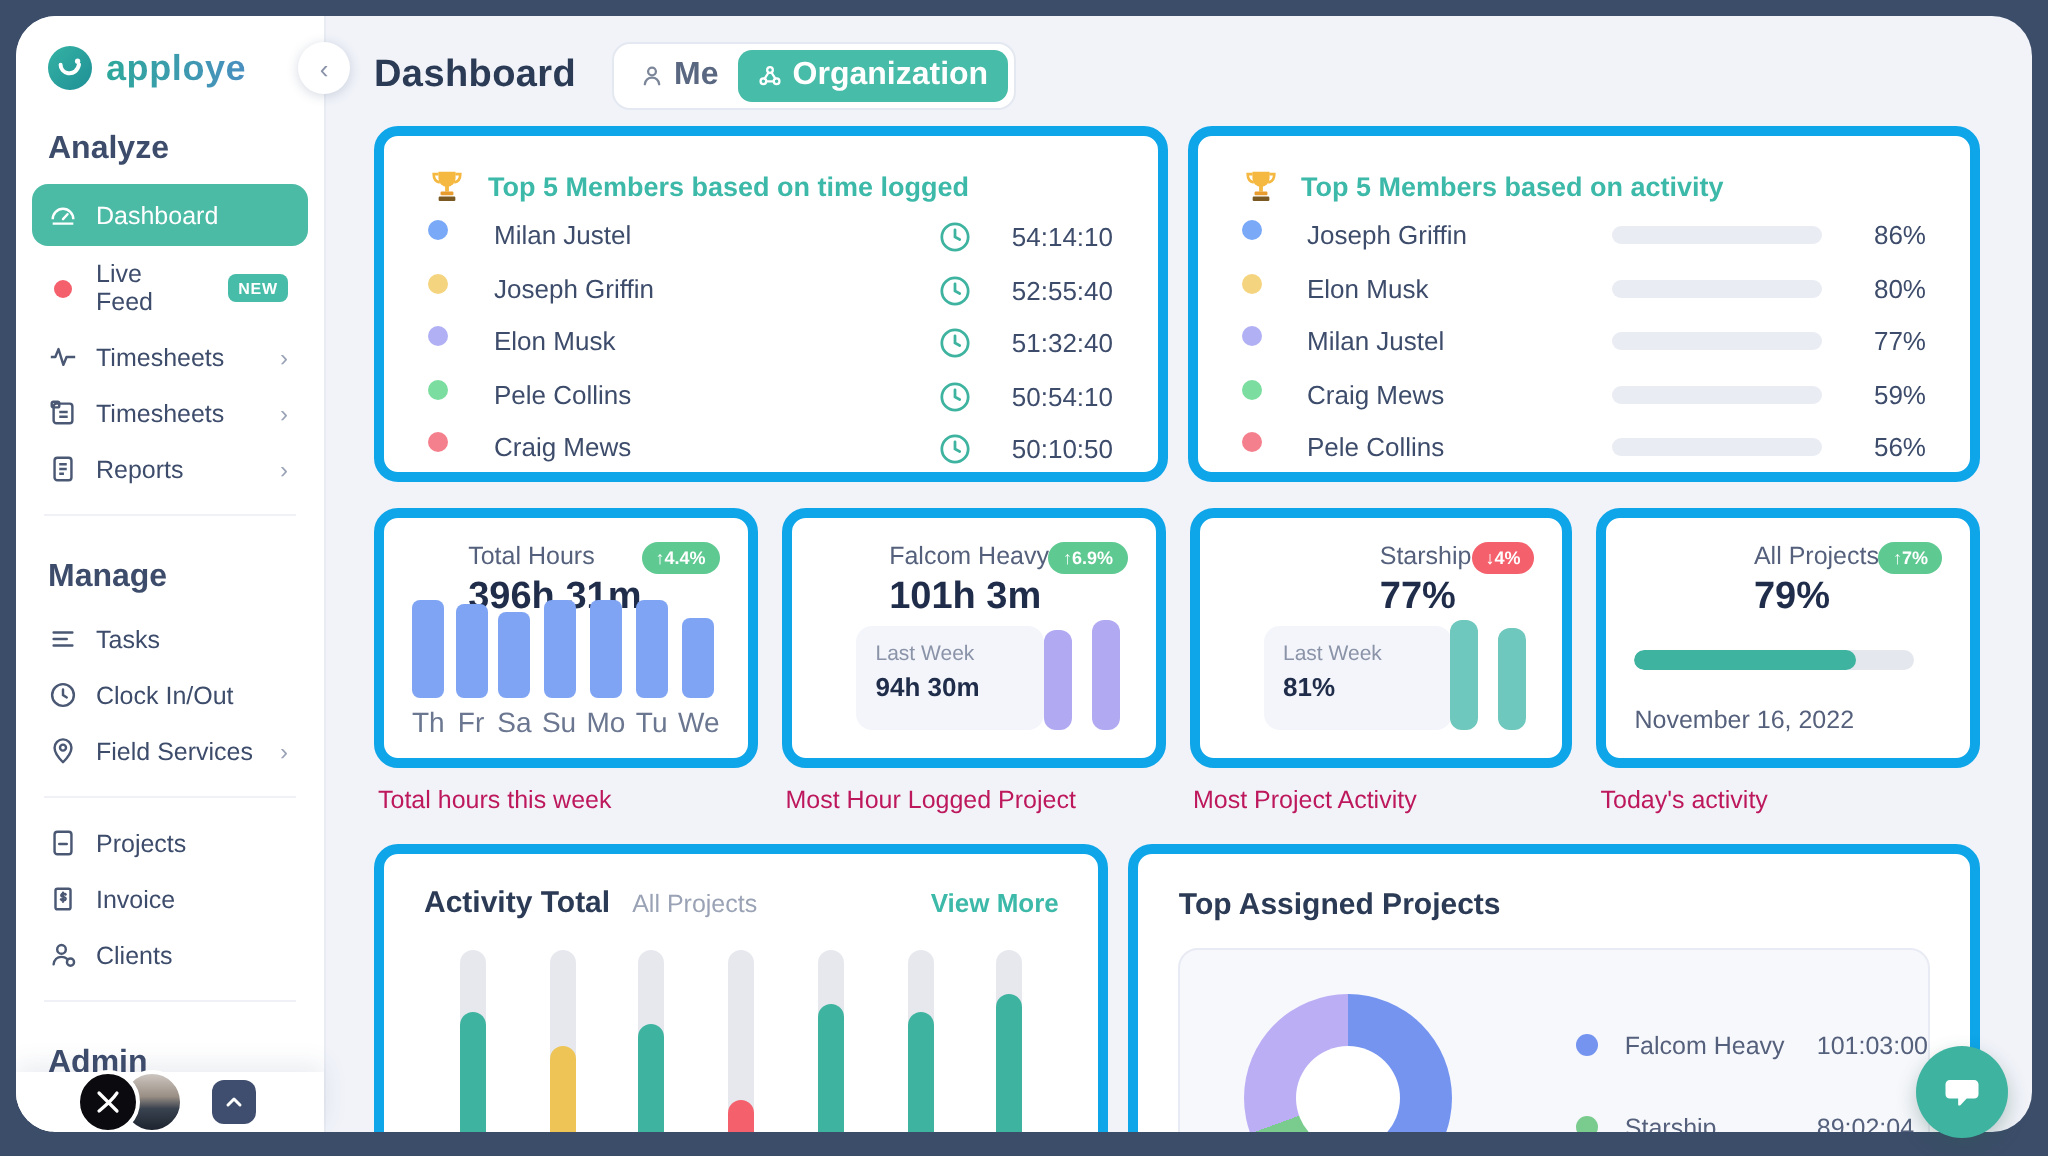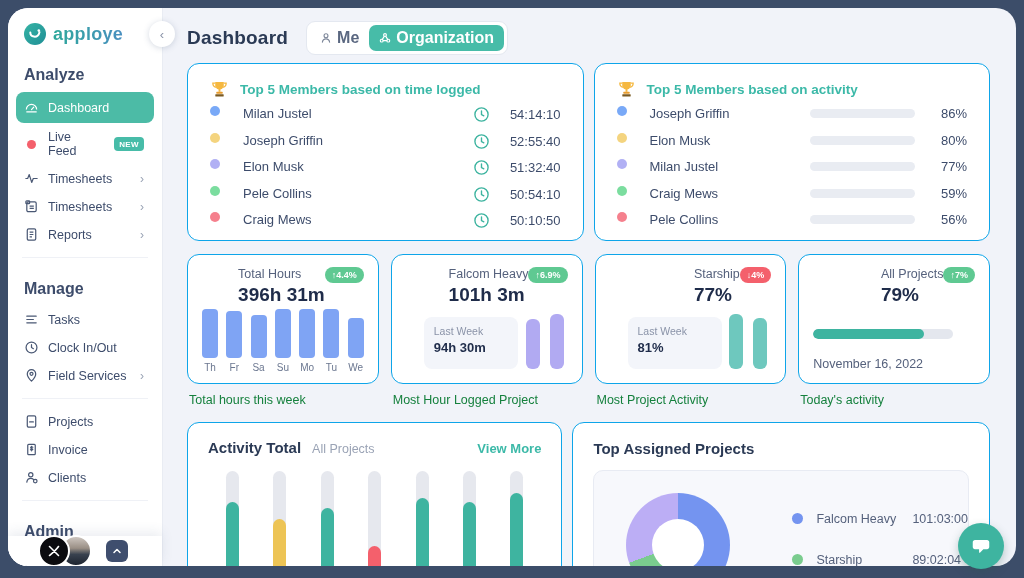--- a/index.html
+++ b/index.html
@@ -38,21 +38,21 @@
   
   .main { position:absolute; left:155px; top:0; right:0; bottom:0; overflow:hidden; }
   .topbar { display:flex; align-items:center; gap:18px; padding:13px 0 0 24px; }
   .page-title { font-size:19px; font-weight:bold; color:#2B3A55; letter-spacing:.2px; }
   .toggle { display:flex; align-items:center; background:#fff; border:1px solid #E4E8F0; border-radius:9px; padding:3px; }
   .toggle-btn { display:flex; align-items:center; gap:5px; padding:4px 10px; font-size:16px; font-weight:bold; border-radius:7px; cursor:pointer; }
   .toggle-me { color:#5A6780; }
   .toggle-org { background:#47BCA8; color:#fff; }
   .content { padding:8px 26px 0 24px; }
 
-  .card { background:#fff; border:1px solid #0ea5e9; border-radius:12px; }
+  .card { background:#fff; border:5px solid #0ea5e9; border-radius:12px; }
   .grid-top { display:grid; grid-template-columns:1fr 1fr; gap:10px; }
   .list-card { height:178px; padding:12px 22px 10px; }
   .list-head { display:flex; align-items:center; gap:11px; padding:4px 0 7px; font-size:13.5px; font-weight:bold; color:#3CB9A8; }
   .member-row { display:flex; align-items:flex-start; height:26.5px; font-size:13px; color:#3D4C6B; }
   .dot { width:10px; height:10px; border-radius:50%; margin-right:23px; flex:none; }
   .time-wrap { margin-left:auto; display:flex; align-items:center; gap:13px; }
   .time-val { min-width:58px; text-align:right; }
   .bar-wrap { margin-left:auto; display:flex; align-items:center; }
   .bar-track { width:105px; height:9px; border-radius:5px; background:#E9ECF2; overflow:hidden; }
   .bar-fill { height:100%; border-radius:5px; }
@@ -62,31 +62,31 @@
   .stat-card { height:130px; padding:12px 14px; position:relative; }
   .stat-head { display:flex; justify-content:flex-end; align-items:flex-start; }
   .stat-title { font-size:12.5px; color:#55617C; }
   .stat-value { font-size:19px; font-weight:bold; color:#1F2C4A; margin-top:3px; }
   .badge { font-size:9px; font-weight:bold; color:#fff; border-radius:9px; padding:3px 7px; flex:none; }
   .badge.up { background:#5FC992; }
   .badge.down { background:#F4606C; }
   .mini-chart { position:absolute; left:14px; right:14px; bottom:10px; display:flex; justify-content:space-between; align-items:flex-end; }
   .mini-col { display:flex; flex-direction:column; align-items:center; gap:4px; }
   .mini-bar { width:16px; border-radius:4px; }
-  .mini-label { font-size:10px; color:#6B7790; }
+  .mini-label { font-size:14px; color:#6B7790; }
   .lastweek { position:absolute; left:32px; bottom:14px; width:94px; height:52px; background:#F3F5FA; border-radius:8px; padding:8px 10px; }
   .lw-label { font-size:10.5px; color:#8A93A8; }
   .lw-value { font-size:13px; font-weight:bold; color:#1F2C4A; margin-top:3px; }
   .duo-bars { position:absolute; right:18px; bottom:14px; display:flex; gap:10px; align-items:flex-end; }
   .duo-bar { width:14px; border-radius:6px; }
   .progress-track { position:absolute; left:14px; bottom:44px; width:140px; height:10px; border-radius:5px; background:#E4E7EE; overflow:hidden; }
   .progress-fill { height:100%; border-radius:5px; background:#3EB4A0; }
   .stat-date { position:absolute; left:14px; bottom:12px; font-size:12.5px; color:#55617C; }
   .grid-captions { display:grid; grid-template-columns:repeat(4,1fr); gap:12px; margin-top:9px; }
-  .caption { font-size:12.5px; color:#15803d; padding-left:2px; }
+  .caption { font-size:12.5px; color:#be185d; padding-left:2px; }
 
   .grid-bottom { display:grid; grid-template-columns:1fr 1fr; gap:10px; margin-top:15px; }
   .report-card { height:230px; padding:16px 20px; }
   .report-head { display:flex; align-items:baseline; }
   .report-title { font-size:15px; font-weight:bold; color:#2B3A55; }
   .report-filter { font-size:12.5px; color:#9AA3B5; margin-left:11px; }
   .view-more { margin-left:auto; font-size:13px; font-weight:bold; color:#3CB9A8; cursor:pointer; }
   .pill-row { display:flex; justify-content:space-between; padding:15px 18px 0; }
   .pill-track { width:13px; height:170px; border-radius:7px; position:relative; overflow:hidden; }
   .pill-fill { position:absolute; bottom:0; left:0; right:0; border-radius:7px; }

